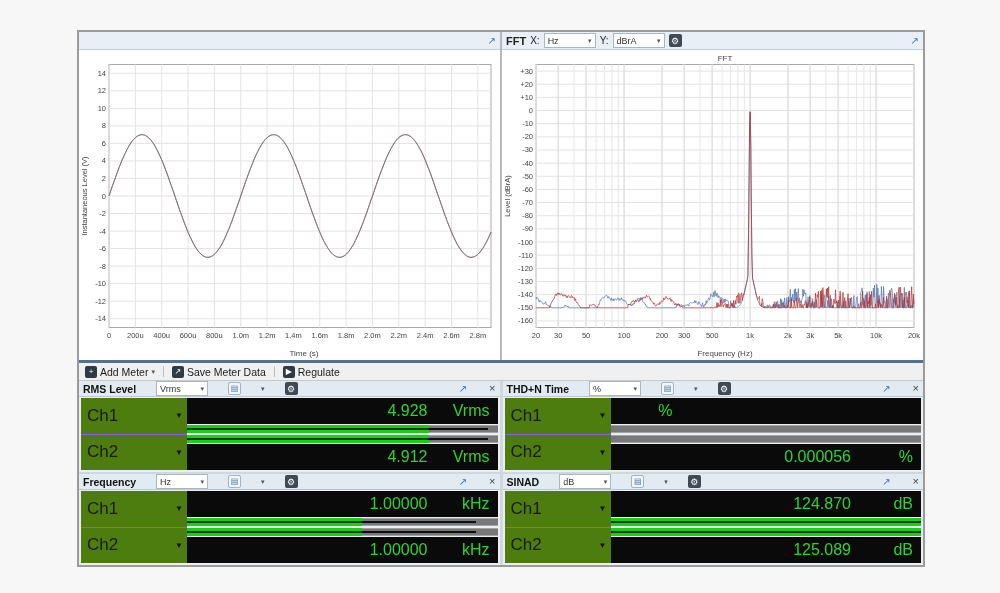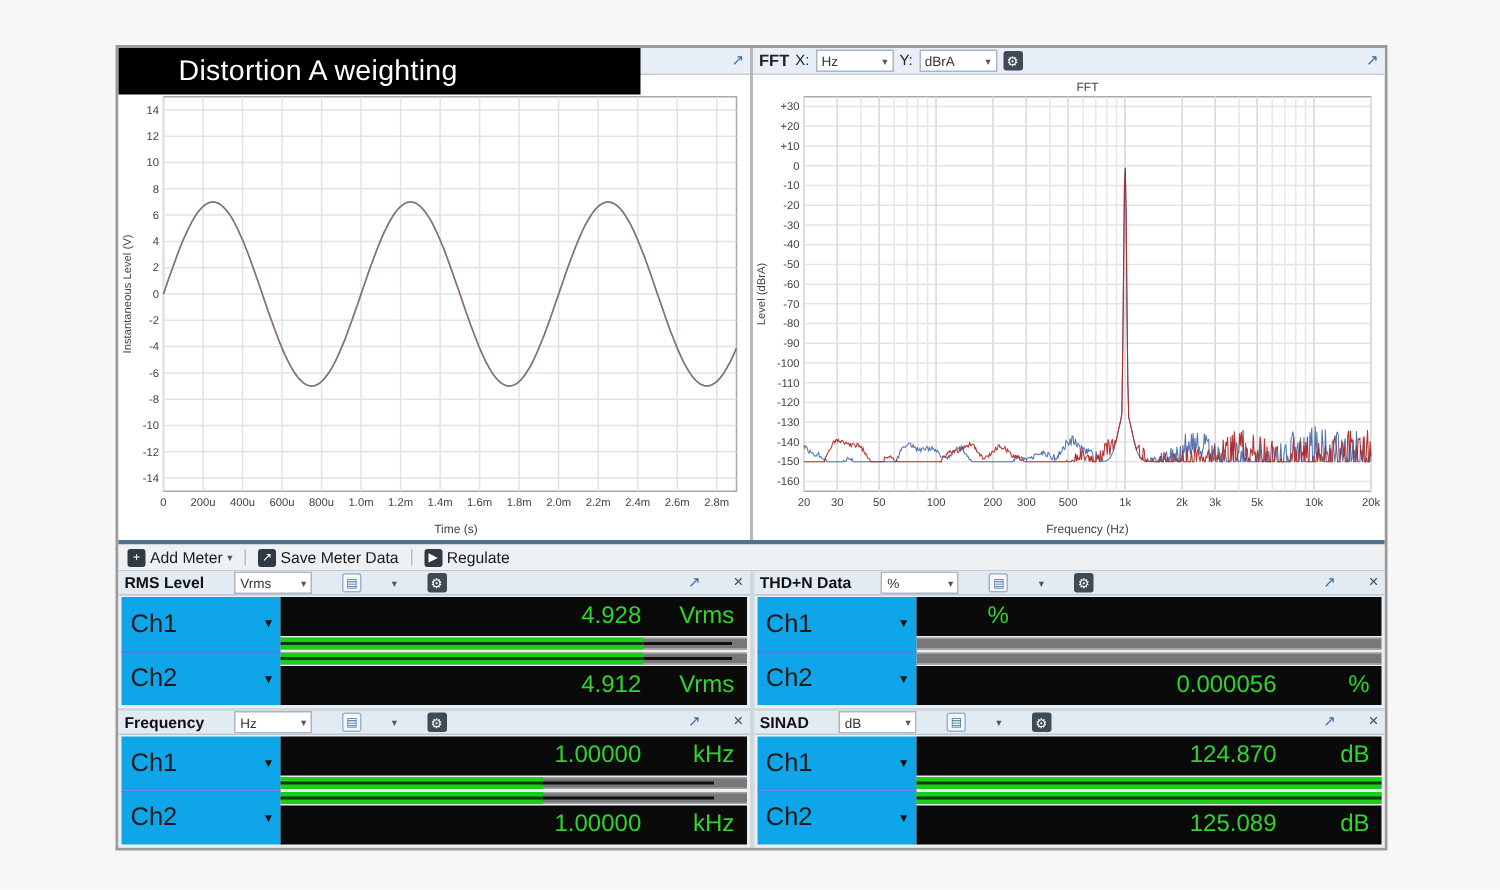--- a/index.html
+++ b/index.html
@@ -37,21 +37,21 @@
     background:#2f3a44;color:#fff;font-size:8px;border-radius:2px;}
   
   .meters-grid{flex:1;display:grid;grid-template-columns:1fr 3px 1fr;grid-template-rows:1fr 2px 1fr;
     background:#cfd7df;}
   .meter{background:#eceff1;display:flex;flex-direction:column;overflow:hidden;}
   .meter-header{height:16px;min-height:16px;background:#e2eaf2;border-bottom:1px solid #bcc8d4;
     display:flex;align-items:center;font-size:10px;padding:0 4px;gap:20px;color:#111;box-sizing:border-box;}
   .meter-title{font-weight:bold;font-size:10.5px;}
   .meter-body{flex:1;display:flex;padding:1px 2px 2px 2px;gap:0;}
   .label-col{width:106px;display:flex;flex-direction:column;}
-  .ch-label{flex:1;background:#0ea5e9;display:flex;align-items:center;justify-content:space-between;
+  .ch-label{flex:1;background:#4d7c0f;display:flex;align-items:center;justify-content:space-between;
     font-size:17px;color:#1a1a1a;padding:0 4px 0 6px;cursor:pointer;}
   .ch-label + .ch-label{border-top:1px solid #8b5cf6;}
   .ch-label .tri{font-size:8px;color:#111;}
   .value-col{flex:1;display:flex;flex-direction:column;}
   .display{height:26px;background:#0a0a0a;display:flex;align-items:center;color:#2fd42f;
     font-size:16px;}
   .display .val{flex:1;text-align:right;}
   .display .unit{width:62px;text-align:right;padding-right:8px;}
   .bars{flex:1;display:flex;flex-direction:column;justify-content:center;gap:2px;padding:1px 0;}
   .bar{position:relative;height:8px;background:#787878;box-shadow:inset 0 1px 0 #a2a2a2,inset 0 -1px 0 #a2a2a2;overflow:hidden;}
@@ -131,21 +131,20 @@
             <text x="346.13793103448273" y="287" font-size="7.5" fill="#444" text-anchor="middle" font-family="&quot;Liberation Sans&quot;,sans-serif">2.4m</text>
             <line x1="372.48275862068965" y1="14" x2="372.48275862068965" y2="277" stroke="#e3e3e3" stroke-width="1"></line>
             <text x="372.48275862068965" y="287" font-size="7.5" fill="#444" text-anchor="middle" font-family="&quot;Liberation Sans&quot;,sans-serif">2.6m</text>
             <line x1="398.82758620689657" y1="14" x2="398.82758620689657" y2="277" stroke="#e3e3e3" stroke-width="1"></line>
             <text x="398.82758620689657" y="287" font-size="7.5" fill="#444" text-anchor="middle" font-family="&quot;Liberation Sans&quot;,sans-serif">2.8m</text>
             <text x="225" y="305" font-size="8" fill="#444" text-anchor="middle" font-family="&quot;Liberation Sans&quot;,sans-serif">Time (s)</text>
             <text x="8" y="145.5" font-size="7.5" fill="#444" text-anchor="middle" font-family="&quot;Liberation Sans&quot;,sans-serif" transform="rotate(-90 8 145.5)">Instantaneous Level (V)</text>
             <polyline points="30.0,145.5 30.9,142.8 31.8,140.2 32.7,137.5 33.6,134.9 34.5,132.3 35.5,129.7 36.4,127.1 37.3,124.6 38.2,122.1 39.1,119.7 40.0,117.3 40.9,115.0 41.8,112.7 42.7,110.5 43.6,108.3 44.6,106.2 45.5,104.2 46.4,102.3 47.3,100.5 48.2,98.7 49.1,97.0 50.0,95.4 50.9,93.9 51.8,92.5 52.7,91.2 53.6,90.1 54.6,89.0 55.5,88.0 56.4,87.1 57.3,86.3 58.2,85.7 59.1,85.2 60.0,84.7 60.9,84.4 61.8,84.2 62.7,84.1 63.7,84.2 64.6,84.3 65.5,84.6 66.4,85.0 67.3,85.5 68.2,86.1 69.1,86.8 70.0,87.6 70.9,88.5 71.8,89.6 72.7,90.7 73.7,92.0 74.6,93.3 75.5,94.8 76.4,96.3 77.3,98.0 78.2,99.7 79.1,101.5 80.0,103.4 80.9,105.4 81.8,107.5 82.8,109.6 83.7,111.8 84.6,114.0 85.5,116.3 86.4,118.7 87.3,121.1 88.2,123.6 89.1,126.1 90.0,128.6 90.9,131.2 91.8,133.8 92.8,136.4 93.7,139.1 94.6,141.7 95.5,144.4 96.4,147.1 97.3,149.7 98.2,152.4 99.1,155.0 100.0,157.6 100.9,160.2 101.9,162.8 102.8,165.3 103.7,167.8 104.6,170.3 105.5,172.7 106.4,175.1 107.3,177.4 108.2,179.6 109.1,181.8 110.0,183.9 110.9,185.9 111.9,187.9 112.8,189.8 113.7,191.6 114.6,193.3 115.5,194.9 116.4,196.5 117.3,197.9 118.2,199.2 119.1,200.5 120.0,201.6 121.0,202.6 121.9,203.5 122.8,204.4 123.7,205.1 124.6,205.6 125.5,206.1 126.4,206.5 127.3,206.7 128.2,206.8 129.1,206.9 130.0,206.8 131.0,206.5 131.9,206.2 132.8,205.8 133.7,205.2 134.6,204.5 135.5,203.7 136.4,202.9 137.3,201.9 138.2,200.7 139.1,199.5 140.1,198.2 141.0,196.8 141.9,195.3 142.8,193.7 143.7,192.0 144.6,190.2 145.5,188.4 146.4,186.4 147.3,184.4 148.2,182.3 149.1,180.1 150.1,177.9 151.0,175.6 151.9,173.3 152.8,170.9 153.7,168.4 154.6,165.9 155.5,163.4 156.4,160.9 157.3,158.3 158.2,155.6 159.2,153.0 160.1,150.4 161.0,147.7 161.9,145.0 162.8,142.4 163.7,139.7 164.6,137.1 165.5,134.5 166.4,131.8 167.3,129.3 168.2,126.7 169.2,124.2 170.1,121.7 171.0,119.3 171.9,116.9 172.8,114.6 173.7,112.3 174.6,110.1 175.5,108.0 176.4,105.9 177.3,103.9 178.3,102.0 179.2,100.1 180.1,98.4 181.0,96.7 181.9,95.2 182.8,93.7 183.7,92.3 184.6,91.0 185.5,89.9 186.4,88.8 187.3,87.8 188.3,87.0 189.2,86.2 190.1,85.6 191.0,85.1 191.9,84.7 192.8,84.4 193.7,84.2 194.6,84.1 195.5,84.2 196.4,84.4 197.4,84.6 198.3,85.0 199.2,85.6 200.1,86.2 201.0,86.9 201.9,87.8 202.8,88.7 203.7,89.8 204.6,90.9 205.5,92.2 206.4,93.6 207.4,95.1 208.3,96.6 209.2,98.3 210.1,100.0 211.0,101.8 211.9,103.8 212.8,105.8 213.7,107.8 214.6,110.0 215.5,112.2 216.5,114.4 217.4,116.7 218.3,119.1 219.2,121.6 220.1,124.0 221.0,126.5 221.9,129.1 222.8,131.7 223.7,134.3 224.6,136.9 225.5,139.5 226.5,142.2 227.4,144.9 228.3,147.5 229.2,150.2 230.1,152.8 231.0,155.5 231.9,158.1 232.8,160.7 233.7,163.2 234.6,165.8 235.6,168.3 236.5,170.7 237.4,173.1 238.3,175.5 239.2,177.8 240.1,180.0 241.0,182.2 241.9,184.3 242.8,186.3 243.7,188.2 244.6,190.1 245.6,191.9 246.5,193.6 247.4,195.2 248.3,196.7 249.2,198.1 250.1,199.5 251.0,200.7 251.9,201.8 252.8,202.8 253.7,203.7 254.7,204.5 255.6,205.2 256.5,205.7 257.4,206.2 258.3,206.5 259.2,206.7 260.1,206.9 261.0,206.8 261.9,206.7 262.8,206.5 263.7,206.1 264.7,205.7 265.6,205.1 266.5,204.4 267.4,203.6 268.3,202.7 269.2,201.7 270.1,200.5 271.0,199.3 271.9,198.0 272.8,196.6 273.8,195.0 274.7,193.4 275.6,191.7 276.5,189.9 277.4,188.0 278.3,186.1 279.2,184.0 280.1,181.9 281.0,179.8 281.9,177.5 282.8,175.2 283.8,172.9 284.7,170.5 285.6,168.0 286.5,165.5 287.4,163.0 288.3,160.4 289.2,157.8 290.1,155.2 291.0,152.6 291.9,149.9 292.9,147.2 293.8,144.6 294.7,141.9 295.6,139.3 296.5,136.6 297.4,134.0 298.3,131.4 299.2,128.8 300.1,126.3 301.0,123.8 301.9,121.3 302.9,118.9 303.8,116.5 304.7,114.2 305.6,111.9 306.5,109.7 307.4,107.6 308.3,105.5 309.2,103.6 310.1,101.7 311.0,99.8 312.0,98.1 312.9,96.5 313.8,94.9 314.7,93.4 315.6,92.1 316.5,90.8 317.4,89.7 318.3,88.6 319.2,87.7 320.1,86.8 321.0,86.1 322.0,85.5 322.9,85.0 323.8,84.6 324.7,84.3 325.6,84.2 326.5,84.1 327.4,84.2 328.3,84.4 329.2,84.7 330.1,85.1 331.1,85.7 332.0,86.3 332.9,87.1 333.8,87.9 334.7,88.9 335.6,90.0 336.5,91.2 337.4,92.4 338.3,93.8 339.2,95.3 340.1,96.9 341.1,98.6 342.0,100.3 342.9,102.2 343.8,104.1 344.7,106.1 345.6,108.2 346.5,110.3 347.4,112.5 348.3,114.8 349.2,117.2 350.2,119.5 351.1,122.0 352.0,124.5 352.9,127.0 353.8,129.5 354.7,132.1 355.6,134.7 356.5,137.4 357.4,140.0 358.3,142.7 359.2,145.3 360.2,148.0 361.1,150.6 362.0,153.3 362.9,155.9 363.8,158.5 364.7,161.1 365.6,163.7 366.5,166.2 367.4,168.7 368.3,171.1 369.3,173.5 370.2,175.9 371.1,178.1 372.0,180.4 372.9,182.5 373.8,184.6 374.7,186.6 375.6,188.6 376.5,190.4 377.4,192.2 378.3,193.9 379.3,195.5 380.2,197.0 381.1,198.4 382.0,199.7 382.9,200.9 383.8,202.0 384.7,203.0 385.6,203.8 386.5,204.6 387.4,205.3 388.4,205.8 389.3,206.2 390.2,206.6 391.1,206.8 392.0,206.9 392.9,206.8 393.8,206.7 394.7,206.4 395.6,206.1 396.5,205.6 397.4,205.0 398.4,204.3 399.3,203.5 400.2,202.5 401.1,201.5 402.0,200.3 402.9,199.1 403.8,197.8 404.7,196.3 405.6,194.8 406.5,193.1 407.5,191.4 408.4,189.6 409.3,187.7 410.2,185.7 411.1,183.7 412.0,181.6" fill="none" stroke="#7a8aa8" stroke-width="1" opacity="0.9"></polyline>
             <polyline points="30.0,145.5 30.9,142.8 31.8,140.2 32.7,137.5 33.6,134.9 34.5,132.3 35.5,129.7 36.4,127.2 37.3,124.6 38.2,122.2 39.1,119.7 40.0,117.3 40.9,115.0 41.8,112.7 42.7,110.5 43.6,108.4 44.6,106.3 45.5,104.3 46.4,102.3 47.3,100.5 48.2,98.7 49.1,97.1 50.0,95.5 50.9,94.0 51.8,92.6 52.7,91.3 53.6,90.1 54.6,89.0 55.5,88.0 56.4,87.2 57.3,86.4 58.2,85.8 59.1,85.2 60.0,84.8 60.9,84.5 61.8,84.3 62.7,84.2 63.7,84.2 64.6,84.4 65.5,84.6 66.4,85.0 67.3,85.5 68.2,86.1 69.1,86.8 70.0,87.7 70.9,88.6 71.8,89.6 72.7,90.8 73.7,92.0 74.6,93.4 75.5,94.8 76.4,96.4 77.3,98.0 78.2,99.8 79.1,101.6 80.0,103.5 80.9,105.4 81.8,107.5 82.8,109.6 83.7,111.8 84.6,114.1 85.5,116.4 86.4,118.7 87.3,121.2 88.2,123.6 89.1,126.1 90.0,128.7 90.9,131.2 91.8,133.8 92.8,136.5 93.7,139.1 94.6,141.7 95.5,144.4 96.4,147.1 97.3,149.7 98.2,152.4 99.1,155.0 100.0,157.6 100.9,160.2 101.9,162.8 102.8,165.3 103.7,167.8 104.6,170.3 105.5,172.7 106.4,175.0 107.3,177.3 108.2,179.6 109.1,181.8 110.0,183.9 110.9,185.9 111.9,187.9 112.8,189.7 113.7,191.5 114.6,193.3 115.5,194.9 116.4,196.4 117.3,197.8 118.2,199.2 119.1,200.4 120.0,201.5 121.0,202.6 121.9,203.5 122.8,204.3 123.7,205.0 124.6,205.6 125.5,206.1 126.4,206.4 127.3,206.7 128.2,206.8 129.1,206.8 130.0,206.7 131.0,206.5 131.9,206.1 132.8,205.7 133.7,205.1 134.6,204.5 135.5,203.7 136.4,202.8 137.3,201.8 138.2,200.7 139.1,199.5 140.1,198.2 141.0,196.8 141.9,195.3 142.8,193.7 143.7,192.0 144.6,190.2 145.5,188.3 146.4,186.4 147.3,184.4 148.2,182.3 149.1,180.1 150.1,177.9 151.0,175.6 151.9,173.3 152.8,170.9 153.7,168.4 154.6,165.9 155.5,163.4 156.4,160.8 157.3,158.2 158.2,155.6 159.2,153.0 160.1,150.4 161.0,147.7 161.9,145.0 162.8,142.4 163.7,139.7 164.6,137.1 165.5,134.5 166.4,131.9 167.3,129.3 168.2,126.7 169.2,124.2 170.1,121.7 171.0,119.3 171.9,116.9 172.8,114.6 173.7,112.3 174.6,110.1 175.5,108.0 176.4,105.9 177.3,103.9 178.3,102.0 179.2,100.2 180.1,98.4 181.0,96.8 181.9,95.2 182.8,93.7 183.7,92.4 184.6,91.1 185.5,89.9 186.4,88.8 187.3,87.9 188.3,87.0 189.2,86.3 190.1,85.7 191.0,85.1 191.9,84.7 192.8,84.4 193.7,84.3 194.6,84.2 195.5,84.2 196.4,84.4 197.4,84.7 198.3,85.1 199.2,85.6 200.1,86.2 201.0,87.0 201.9,87.8 202.8,88.8 203.7,89.8 204.6,91.0 205.5,92.3 206.4,93.6 207.4,95.1 208.3,96.7 209.2,98.3 210.1,100.1 211.0,101.9 211.9,103.8 212.8,105.8 213.7,107.9 214.6,110.0 215.5,112.2 216.5,114.5 217.4,116.8 218.3,119.1 219.2,121.6 220.1,124.0 221.0,126.6 221.9,129.1 222.8,131.7 223.7,134.3 224.6,136.9 225.5,139.5 226.5,142.2 227.4,144.9 228.3,147.5 229.2,150.2 230.1,152.8 231.0,155.5 231.9,158.1 232.8,160.7 233.7,163.2 234.6,165.7 235.6,168.2 236.5,170.7 237.4,173.1 238.3,175.4 239.2,177.7 240.1,180.0 241.0,182.1 241.9,184.2 242.8,186.2 243.7,188.2 244.6,190.1 245.6,191.8 246.5,193.5 247.4,195.2 248.3,196.7 249.2,198.1 250.1,199.4 251.0,200.6 251.9,201.7 252.8,202.7 253.7,203.6 254.7,204.4 255.6,205.1 256.5,205.7 257.4,206.1 258.3,206.5 259.2,206.7 260.1,206.8 261.0,206.8 261.9,206.7 262.8,206.4 263.7,206.1 264.7,205.6 265.6,205.0 266.5,204.3 267.4,203.5 268.3,202.6 269.2,201.6 270.1,200.5 271.0,199.3 271.9,197.9 272.8,196.5 273.8,195.0 274.7,193.4 275.6,191.7 276.5,189.9 277.4,188.0 278.3,186.0 279.2,184.0 280.1,181.9 281.0,179.7 281.9,177.5 282.8,175.2 283.8,172.8 284.7,170.4 285.6,168.0 286.5,165.5 287.4,163.0 288.3,160.4 289.2,157.8 290.1,155.2 291.0,152.5 291.9,149.9 292.9,147.2 293.8,144.6 294.7,141.9 295.6,139.3 296.5,136.6 297.4,134.0 298.3,131.4 299.2,128.8 300.1,126.3 301.0,123.8 301.9,121.3 302.9,118.9 303.8,116.5 304.7,114.2 305.6,112.0 306.5,109.8 307.4,107.6 308.3,105.6 309.2,103.6 310.1,101.7 311.0,99.9 312.0,98.1 312.9,96.5 313.8,95.0 314.7,93.5 315.6,92.1 316.5,90.9 317.4,89.7 318.3,88.7 319.2,87.7 320.1,86.9 321.0,86.2 322.0,85.6 322.9,85.1 323.8,84.7 324.7,84.4 325.6,84.2 326.5,84.2 327.4,84.3 328.3,84.5 329.2,84.8 330.1,85.2 331.1,85.7 332.0,86.4 332.9,87.1 333.8,88.0 334.7,88.9 335.6,90.0 336.5,91.2 337.4,92.5 338.3,93.9 339.2,95.4 340.1,96.9 341.1,98.6 342.0,100.4 342.9,102.2 343.8,104.1 344.7,106.1 345.6,108.2 346.5,110.4 347.4,112.6 348.3,114.8 349.2,117.2 350.2,119.6 351.1,122.0 352.0,124.5 352.9,127.0 353.8,129.5 354.7,132.1 355.6,134.7 356.5,137.4 357.4,140.0 358.3,142.7 359.2,145.3 360.2,148.0 361.1,150.6 362.0,153.3 362.9,155.9 363.8,158.5 364.7,161.1 365.6,163.7 366.5,166.2 367.4,168.7 368.3,171.1 369.3,173.5 370.2,175.8 371.1,178.1 372.0,180.3 372.9,182.5 373.8,184.6 374.7,186.6 375.6,188.5 376.5,190.4 377.4,192.1 378.3,193.8 379.3,195.4 380.2,196.9 381.1,198.3 382.0,199.6 382.9,200.8 383.8,201.9 384.7,202.9 385.6,203.8 386.5,204.5 387.4,205.2 388.4,205.8 389.3,206.2 390.2,206.5 391.1,206.7 392.0,206.8 392.9,206.8 393.8,206.6 394.7,206.4 395.6,206.0 396.5,205.5 397.4,204.9 398.4,204.2 399.3,203.4 400.2,202.5 401.1,201.4 402.0,200.3 402.9,199.0 403.8,197.7 404.7,196.3 405.6,194.7 406.5,193.1 407.5,191.4 408.4,189.6 409.3,187.7 410.2,185.7 411.1,183.7 412.0,181.5" fill="none" stroke="#8a6a6a" stroke-width="1" opacity="0.9"></polyline>
           </svg>
-        <div class="title-overlay">Distortion A weighting</div>
       </section>
       <div class="v-divider"></div>
       <section class="panel">
         <div class="panel-header">
           <span class="bold">FFT</span>
           <span>X:</span>
           <span class="mini-select">
             <span>Hz</span>
             <span class="caret">▾</span>
           </span>
@@ -328,21 +327,21 @@
             <div class="display">
               <span class="val">4.912</span>
               <span class="unit">Vrms</span>
             </div>
           </div>
         </div>
       </section>
 
       <section class="meter" style="grid-area:1/3">
         <div class="meter-header">
-          <span class="meter-title">THD+N Data</span>
+          <span class="meter-title">THD+N Time</span>
           <span class="mini-select">
             <span>%</span>
             <span class="caret">▾</span>
           </span>
           <span class="icon-lt">▤</span>
           <span class="hdr-caret">▾</span>
           <span class="icon-sq">⚙</span>
           <span class="spacer"></span>
           <span class="popout">↗</span>
           <span class="closex">×</span>

